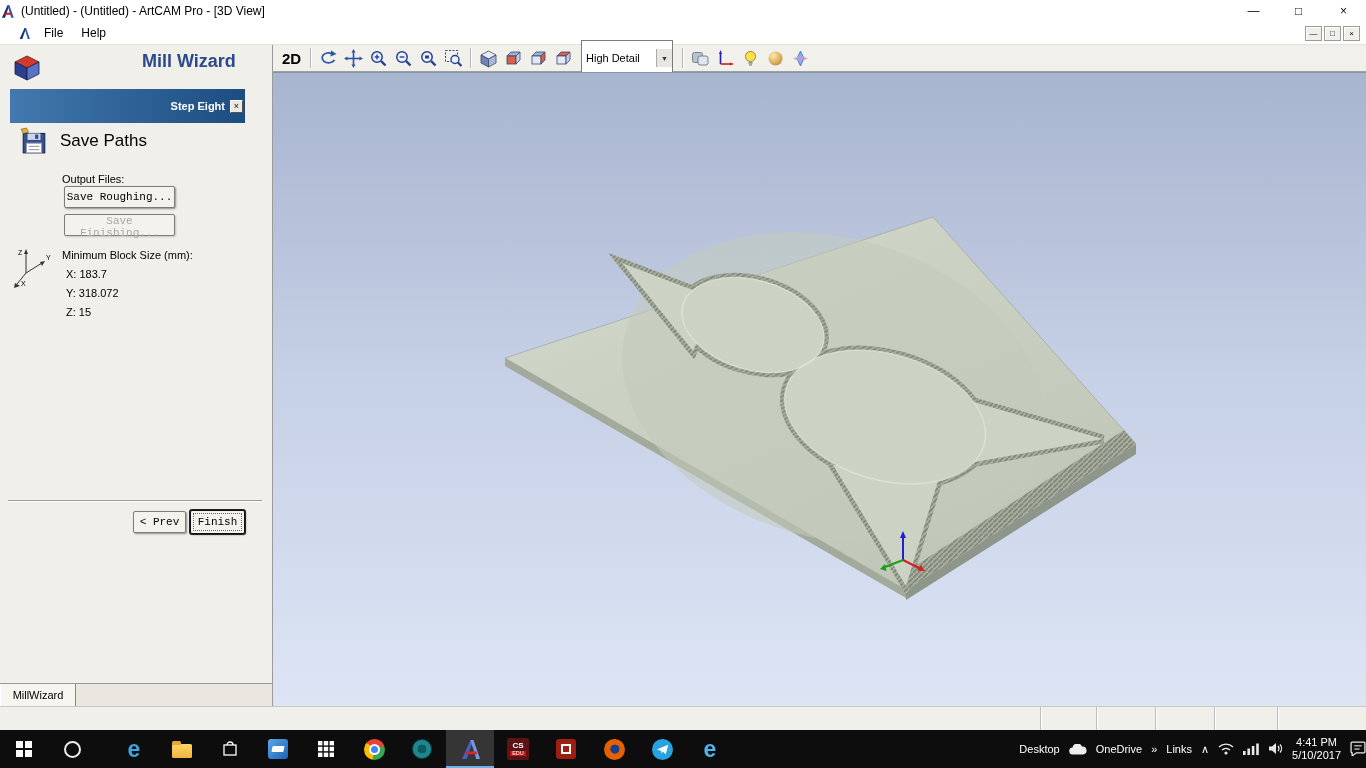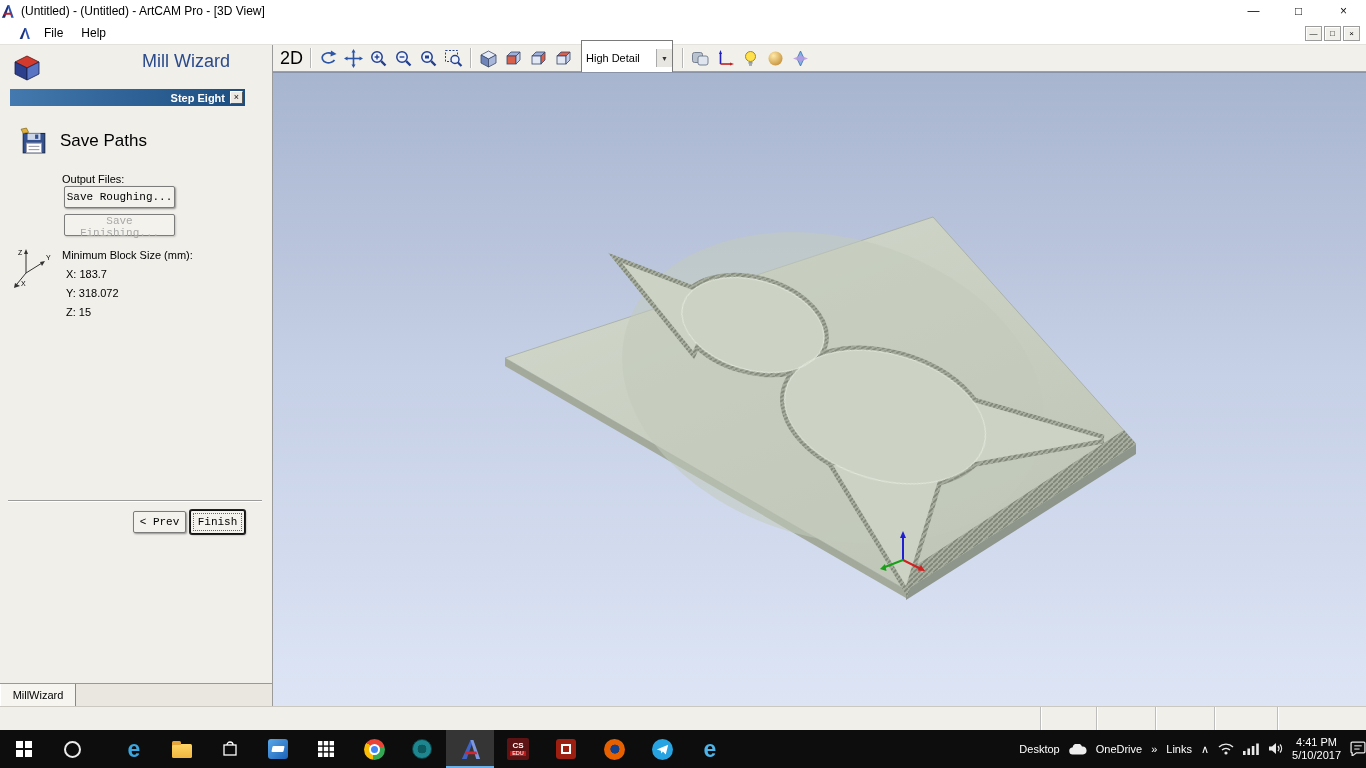--- a/index.html
+++ b/index.html
@@ -19,22 +19,22 @@
   .menu-item{padding:3px 9px}
   .mdi-controls{margin-left:auto;display:flex;gap:2px;padding-right:6px}
   .mdi-btn{width:17px;height:15px;background:#f0efe9;border:1px solid #9c9c9c;box-shadow:inset 1px 1px 0 #fff;font-size:8px;display:flex;align-items:center;justify-content:center}
 
   
   .main{height:661px;display:flex;flex:none}
 
   
   .left-panel{position:relative;width:273px;flex:none;background:#f0efe9;border-right:1px solid #9a9a9a}
   .mw-cube{position:absolute;left:12px;top:8px}
-  .mw-title{position:absolute;left:142px;top:6px;font-size:18px;font-weight:normal;color:#2b4a8b}
-  .step-bar{position:absolute;left:10px;top:44px;width:235px;height:17px;background:linear-gradient(90deg,#4379ae,#1c4d80);display:flex;align-items:center;justify-content:flex-end;padding-right:2px;gap:5px}
+  .mw-title{position:absolute;left:142px;top:6px;font-size:18px;font-weight:bold;color:#2b4a8b}
+  .step-bar{position:absolute;left:10px;top:44px;width:235px;height:34px;background:linear-gradient(90deg,#4379ae,#1c4d80);display:flex;align-items:center;justify-content:flex-end;padding-right:2px;gap:5px}
   .step-label{color:#fff;font-size:11px;font-weight:bold}
   .step-close{width:13px;height:13px;background:#ece9e2;border:1px solid #fff;border-right-color:#555;border-bottom-color:#555;font-size:9px;line-height:11px;text-align:center;color:#111;cursor:default}
   .save-ico{position:absolute;left:20px;top:82px}
   .save-heading{position:absolute;left:60px;top:86px;font-size:17px}
   .lbl{position:absolute;font-size:11px}
   .output{left:62px;top:128px}
   .block{left:62px;top:204px}
   .val{position:absolute;font-size:11px}
   .vx{left:66px;top:223px}.vy{left:66px;top:242px}.vz{left:66px;top:261px}
   .axis-ico{position:absolute;left:12px;top:200px}
@@ -45,21 +45,21 @@
   .prev{left:133px;top:466px;width:53px;height:22px}
   .finish{left:190px;top:465px;width:55px;height:24px;border:1px solid #111;box-shadow:0 0 0 1px #222,1px 1px 2px rgba(0,0,0,.4);outline:1px dotted #666;outline-offset:-4px}
   .divider{position:absolute;left:8px;right:10px;top:455px;height:2px;border-top:1px solid #9c9c9c;border-bottom:1px solid #fff}
   .tabstrip{position:absolute;left:0;right:0;bottom:0;height:23px;border-top:1px solid #999;background:#e9e7df;display:flex}
   .tab{width:76px;height:22px;background:#f6f5f0;border-right:1px solid #888;border-left:1px solid #fff;font-size:11px;display:flex;align-items:center;justify-content:center;cursor:default}
 
   
   .right-col{flex:1;display:flex;flex-direction:column;min-width:0}
   .toolbar{height:27px;flex:none;background:#f1f0ea;border-bottom:1px solid #9aa0a8;display:flex;align-items:center;padding:0 5px;gap:2px}
   .ticon{width:23px;height:23px;display:flex;align-items:center;justify-content:center;border-radius:2px;cursor:default}
-  .t2d{width:27px;font-weight:normal;font-size:18px}
+  .t2d{width:27px;font-weight:bold;font-size:15px}
   .tsep{width:2px;height:20px;border-left:1px solid #b6b6b6;border-right:1px solid #fff;margin:0 3px}
   .combo{width:92px;height:36px;background:#fff;border:1px solid #7a7a7a;display:flex;align-items:center;margin:0 4px;cursor:default}
   .combo-text{flex:1;font-size:11px;padding-left:4px;white-space:nowrap}
   .combo-btn{width:16px;height:18px;background:#e8e6e0;border-left:1px solid #aaa;display:flex;align-items:center;justify-content:center;font-size:7px;color:#333}
 
   .viewport{flex:1;position:relative;background:linear-gradient(180deg,#a8b5cf 0%,#c6d0e6 48%,#dde5f5 100%);border-top:1px solid #8a92a8;overflow:hidden}
   .viewport svg.model{position:absolute;left:0;top:0}
 
   
   .statusbar{height:24px;flex:none;background:#f0efe9;border-top:1px solid #cac8c0;display:flex;align-items:stretch}

